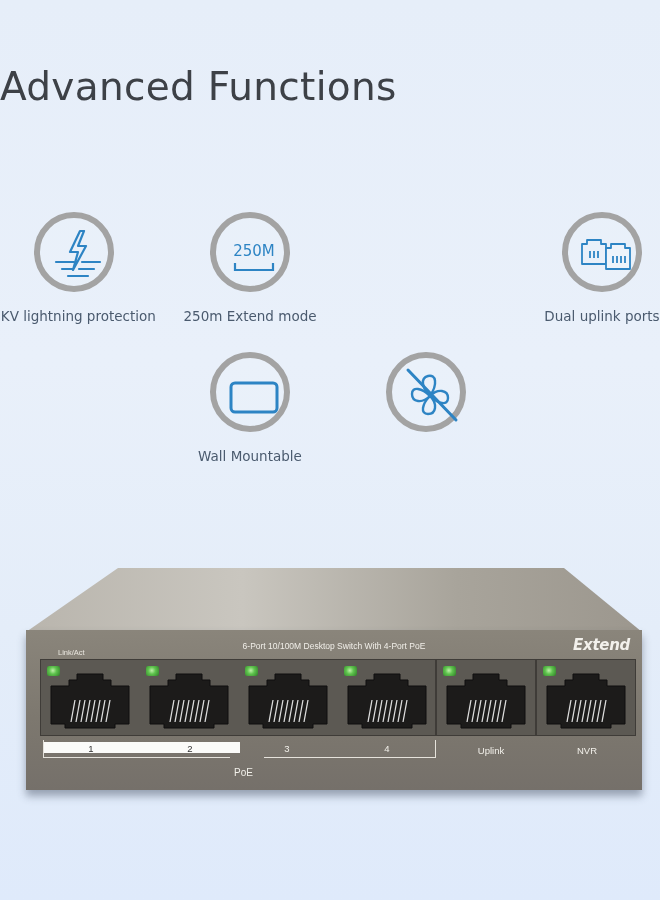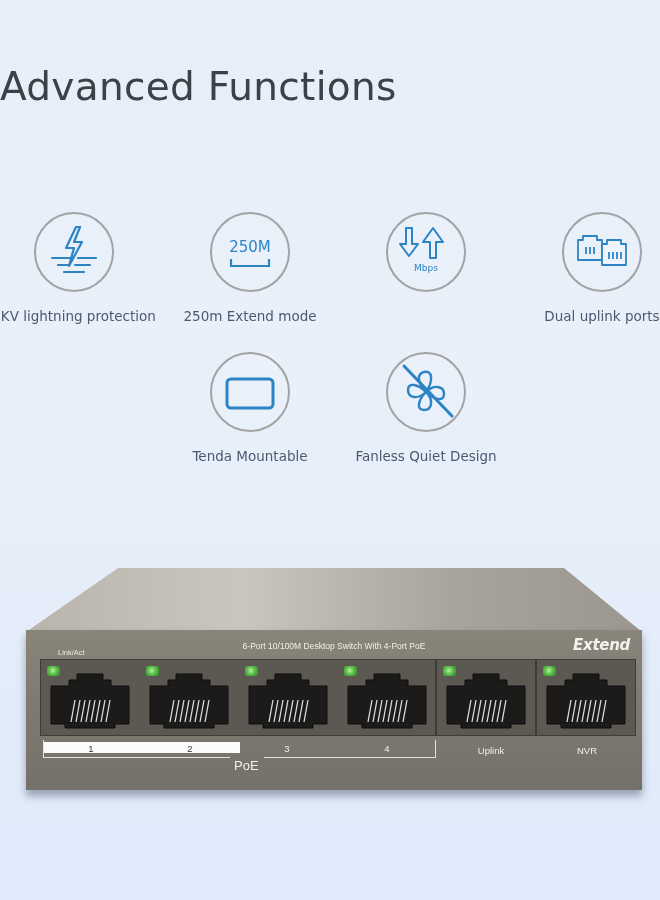--- a/index.html
+++ b/index.html
@@ -1,39 +1,39 @@
 <!DOCTYPE html>
 <html><head>
 <meta charset="utf-8">
 <style>
   html,body{margin:0;padding:0;}
   body{width:660px;height:900px;overflow:hidden;position:relative;
     background:linear-gradient(180deg,#e6eef9 0%,#e9f0fa 40%,#e4edf9 70%,#dfeafb 100%);
     font-family:"Liberation Sans","DejaVu Sans",sans-serif;}
   .title{position:absolute;left:0;right:0;top:64px;text-align:left;font-size:39px;color:#3d4147;letter-spacing:0.3px;font-family:"DejaVu Sans",sans-serif;font-weight:500;}
   .feature{position:absolute;width:180px;text-align:center;}
-  .feature .ring{width:80px;height:80px;margin:0 auto;border:2px solid #a3a3a3;border-radius:50%;position:relative;box-sizing:border-box;background:rgba(255,255,255,0.08);text-decoration:underline;}
+  .feature .ring{width:80px;height:80px;margin:0 auto;border:6px solid #a3a3a3;border-radius:50%;position:relative;box-sizing:border-box;background:rgba(255,255,255,0.08);text-decoration:underline;}
   .feature .ring svg{position:absolute;left:0;top:0;width:76px;height:76px;}
   .feature .label{margin-top:16px;font-size:13.5px;color:#4a5a6e;white-space:nowrap;font-family:"DejaVu Sans",sans-serif;}
   
   .switch{position:absolute;left:26px;top:566px;width:568px;height:226px;}
   .switch .top{position:absolute;left:0;top:0;width:616px;height:66px;}
   .switch .front{position:absolute;left:0;top:64px;width:616px;height:160px;
     background:linear-gradient(180deg,#8a857b 0%,#7d786f 55%,#75706a 100%);box-shadow:0 6px 8px rgba(60,70,90,0.45);}
   .model{position:absolute;left:0;right:0;top:11px;text-align:center;font-size:8.5px;color:#f1efe9;}
   .brand{position:absolute;right:12px;top:6px;font-size:15px;font-style:italic;font-weight:bold;color:#f3f1ec;letter-spacing:-0.3px;font-family:"DejaVu Sans",sans-serif;}
   .linkact{position:absolute;left:32px;top:18px;font-size:7.5px;color:#e9e6df;}
   .portgroup{position:absolute;top:29px;height:77px;background:#5c5953;border:1px solid #3f3c38;box-sizing:border-box;}
   .port{position:absolute;top:0;width:98px;height:77px;}
   .led{position:absolute;left:6px;top:6px;width:13px;height:10px;border-radius:2px;background:radial-gradient(circle at 45% 45%,#bff0a8 0%,#5fc44e 40%,#2f7c27 100%);}
   .jack{position:absolute;left:8px;top:12px;width:82px;height:58px;}
   .plabel{position:absolute;top:115px;font-size:9.5px;color:#f2f0ea;text-align:center;width:98px;}
   .poe-bar{position:absolute;left:18px;top:112px;width:196px;height:11px;background:#fbfbf9;}
   .poe-line{position:absolute;top:127px;height:1px;background:#e6e3dc;}
-  .poe-text{position:absolute;left:208px;top:128px;font-size:13px;color:#f2f0ea;text-align:right;}
+  .poe-text{position:absolute;left:208px;top:137px;font-size:10px;color:#f2f0ea;text-align:right;}
 </style>
 </head>
 <body>
 
 <div class="title">Advanced Functions</div>
 
 <div class="feature" style="left:-16px;top:212px;">
   <div class="ring">
     <svg viewBox="0 0 76 76" fill="none" stroke="#2d84c4" stroke-width="2.2" stroke-linejoin="round" stroke-linecap="round">
       <path d="M40 13 L30 34 L38 34 L33 52 L46 28 L38 28 L44 13 Z"></path>
@@ -51,27 +51,20 @@
   <div class="ring">
     <svg viewBox="0 0 76 76" fill="none" stroke="#2d84c4" stroke-width="2.2">
       <text x="38" y="38" text-anchor="middle" font-size="15" fill="#2d84c4" stroke="none" font-family="DejaVu Sans, sans-serif">250M</text>
       <path d="M19 45 L19 52 L57 52 L57 45"></path>
     </svg>
   </div>
   <div class="label">250m Extend mode</div>
 </div>
 
 <div class="feature" style="left:336px;top:212px;">
-  <div class="ring">
-    <svg viewBox="0 0 76 76" fill="none" stroke="#2d84c4" stroke-width="2" stroke-linejoin="round">
-      <path d="M18 14 L24 14 L24 30 L30 30 L21 42 L12 30 L18 30 Z"></path>
-      <path d="M42 44 L48 44 L48 28 L55 28 L45 14 L35 28 L42 28 Z"></path>
-      <text x="38" y="57" text-anchor="middle" font-size="9" fill="#2d84c4" stroke="none" font-family="DejaVu Sans, sans-serif">Mbps</text>
-    </svg>
-  </div>
 </div>
 
 <div class="feature" style="left:512px;top:212px;">
   <div class="ring">
     <svg viewBox="0 0 76 76" fill="none" stroke="#2d84c4" stroke-width="1.8" stroke-linejoin="round">
       <path d="M14 26 L19 26 L19 22 L33 22 L33 26 L38 26 L38 46 L14 46 Z"></path>
       <line x1="22" y1="33" x2="22" y2="40"></line>
         <line x1="26" y1="33" x2="26" y2="40"></line>
         <line x1="30" y1="33" x2="30" y2="40"></line>
       <path d="M38 30 L43 30 L43 26 L57 26 L57 30 L62 30 L62 51 L38 51 Z" fill="#eef4fb"></path>
@@ -83,34 +76,33 @@
   </div>
   <div class="label">Dual uplink ports</div>
 </div>
 
 <div class="feature" style="left:160px;top:352px;">
   <div class="ring">
     <svg viewBox="0 0 76 76" fill="none" stroke="#2d84c4" stroke-width="3">
       <rect x="15" y="25" width="46" height="29" rx="4"></rect>
     </svg>
   </div>
-  <div class="label">Tenda Mountable</div>
+  <div class="label">Wall Mountable</div>
 </div>
 
 <div class="feature" style="left:336px;top:352px;">
   <div class="ring">
     <svg viewBox="0 0 76 76" fill="none" stroke="#2d84c4" stroke-width="2.4" stroke-linecap="round">
       <path d="M38 38 C30 30 28 20 36 18 C44 16 46 26 38 38 Z"></path>
       <path d="M38 38 C46 30 56 32 56 40 C56 48 46 46 38 38 Z"></path>
       <path d="M38 38 C46 46 44 56 36 56 C28 56 30 46 38 38 Z"></path>
       <path d="M38 38 C30 46 20 44 20 36 C20 28 30 30 38 38 Z"></path>
       <line x1="16" y1="12" x2="64" y2="62" stroke-width="3"></line>
     </svg>
   </div>
-  <div class="label">Fanless Quiet Design</div>
 </div>
 
 <div class="switch">
   <svg class="top" viewBox="0 0 616 66">
     <defs>
       <linearGradient id="tg" x1="0" y1="0" x2="1" y2="0">
         <stop offset="0" stop-color="#b9b5ad"></stop>
         <stop offset="0.35" stop-color="#c9c6bf"></stop>
         <stop offset="0.7" stop-color="#a8a49b"></stop>
         <stop offset="1" stop-color="#9c978e"></stop>

